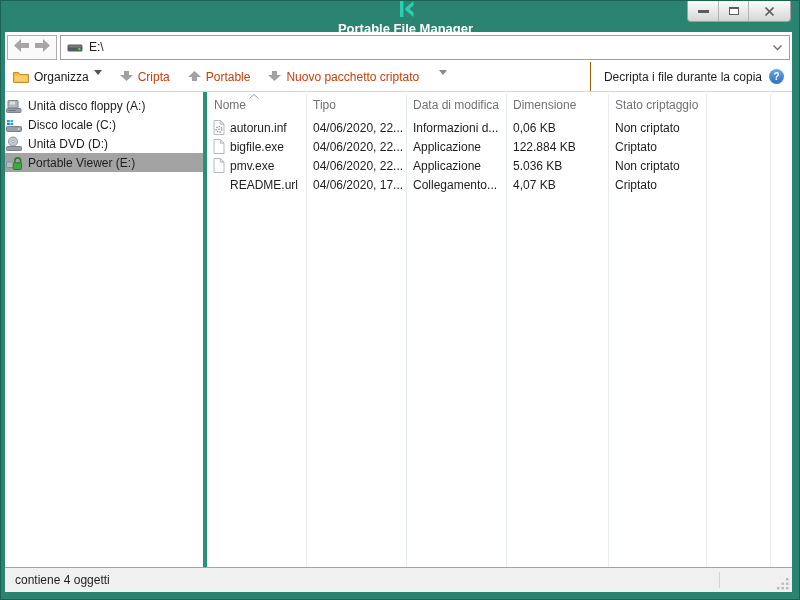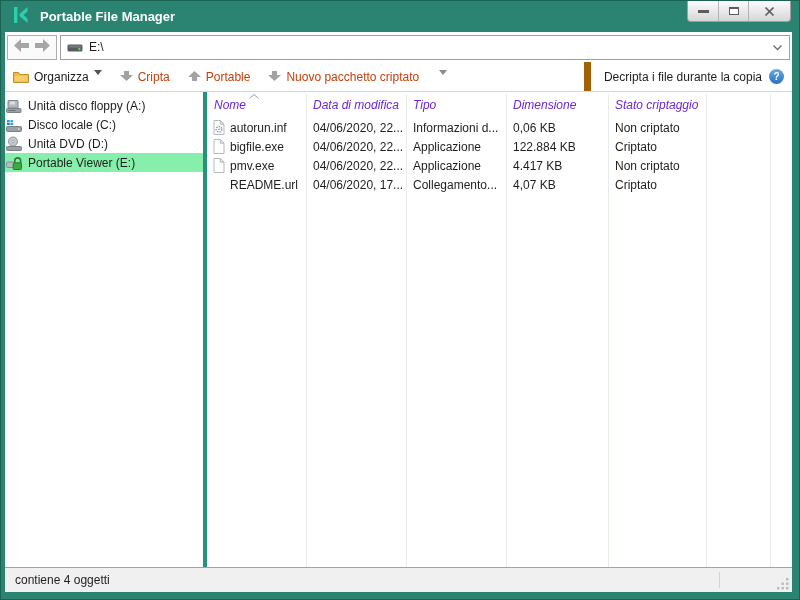--- a/index.html
+++ b/index.html
@@ -2,21 +2,21 @@
 <html><head>
 <meta charset="utf-8">
 <style>
   * { margin:0; padding:0; box-sizing:border-box; }
   html, body { width:800px; height:600px; }
   body { font-family:"Liberation Sans", sans-serif; font-size:12px; color:#1e1e1e; }
 
   .window { position:relative; width:800px; height:600px; background:#2B8471; box-shadow: inset 0 0 0 1px #1A6353; overflow:hidden; }
 
   
-  .titlebar { position:absolute; top:0; left:0; right:0; height:32px; display:flex; align-items:center; }
+  .titlebar { position:absolute; top:0; left:0; right:0; height:32px; display:flex; align-items:center;flex-direction:column; }
   .k-logo { margin-left:13px; flex:none; }
   .title { margin-left:11px; color:#ffffff; font-weight:bold; font-size:13px; }
   .win-controls { position:absolute; top:1px; right:9px; height:21px; display:flex; background:linear-gradient(#fcfcfc,#d6d6d6); border:1px solid #9f9f9f; border-top:none; border-radius:0 0 4px 4px; overflow:hidden; }
   .win-btn { width:30px; display:flex; align-items:center; justify-content:center; cursor:default; }
   .win-btn + .win-btn { border-left:1px solid #b4b4b4; }
   .win-btn.close { width:42px; }
   .ico-min { width:11px; height:3px; background:#5c5c5c; }
   .ico-max { width:10px; height:8px; border:1px solid #5c5c5c; border-top-width:2px; background:#fff; }
 
   
@@ -26,34 +26,34 @@
   .address-row { height:30px; flex:none; display:flex; align-items:center; padding:0 2px; gap:3px; background:#fff; }
   .nav-box { width:50px; height:25px; flex:none; border:1px solid #aeaeae; background:#fafafa; display:flex; align-items:center; justify-content:center; gap:6px; }
   .address-combo { flex:1; height:25px; border:1px solid #9f9f9f; background:#fff; display:flex; align-items:center; padding:0 6px; gap:6px; }
   .address-text { flex:1; color:#1e1e1e; }
 
   
   .toolbar { height:30px; flex:none; display:flex; align-items:center; border-bottom:1px solid #d7d7d7; padding:0 8px; background:#fff; }
   .tb-btn { display:flex; gap:5px; color:#1a1a1a; }
   .tb-btn.disabled { color:#c2410c; }
   .tb-gap { width:18px; flex:none; }
-  .tb-right { margin-left:auto; height:100%; display:flex; align-items:center; gap:7px; border-left:7px solid #a16207; padding-left:13px; }
+  .tb-right { margin-left:auto; height:100%; display:flex; align-items:center; gap:7px; border-left:1px solid #a16207; padding-left:13px; }
   .help-badge { width:15px; height:15px; border-radius:50%; background:linear-gradient(#6badе4,#2e6fc2); background:linear-gradient(#68abe3,#2e6fc2); color:#fff; font-weight:bold; font-size:10px; display:flex; align-items:center; justify-content:center; }
 
   
   .main { flex:1; display:flex; min-height:0; }
   .sidebar { width:198px; flex:none; padding-top:4px; background:#fff; }
   .side-item { height:19px; display:flex; align-items:center; gap:6px; white-space:nowrap; }
-  .side-item.selected { background:#86efac; }
+  .side-item.selected { background:#a3a3a3; }
   .side-item .si { width:17px; flex:none; display:flex; justify-content:center; }
   .split { width:4px; flex:none; background:#289179; }
 
   .filelist { flex:1; position:relative; background:#fff; overflow:hidden; }
   .colline { position:absolute; top:2px; bottom:0; width:1px; background:#e7ecf1; }
-  .header-row { position:relative; height:26px; display:flex; align-items:center; color:#6d28d9;font-style:italic; }
+  .header-row { position:relative; height:26px; display:flex; align-items:center; color:#737373; }
   .hcell { height:100%; display:flex; align-items:center; padding-left:7px; }
   .sort-chevron { position:absolute; left:42px; top:2px; }
   .frow { height:19px; display:flex; align-items:center; }
   .fcell { padding-left:7px; overflow:hidden; white-space:nowrap; }
   .name-cell { display:flex; align-items:center; padding-left:5px; gap:4px;text-align:right; }
   .icon-slot { width:14px; flex:none; display:flex; justify-content:center; }
   .w0 { width:99px; } .w1 { width:100px; } .w2 { width:100px; } .w3 { width:102px; } .w4 { width:98px; }
 
   
   .statusbar { height:25px; flex:none; background:#f0f0f0; border-top:1px solid #a3a3a3; display:flex; align-items:center; padding:0 10px; position:relative; }
@@ -216,22 +216,22 @@
         <div class="colline" style="left:299px"></div>
         <div class="colline" style="left:401px"></div>
         <div class="colline" style="left:499px"></div>
         <div class="colline" style="left:563px"></div>
 
         <div class="header-row">
           <svg class="sort-chevron" width="10" height="5" viewBox="0 0 10 5">
             <polyline points="0.5,4.5 5,0.5 9.5,4.5" fill="none" stroke="#9a9a9a" stroke-width="1"></polyline>
           </svg>
           <div class="hcell w0">Nome</div>
+          <div class="hcell w2">Tipo</div>
           <div class="hcell w1">Data di modifica</div>
-          <div class="hcell w2">Tipo</div>
           <div class="hcell w3">Dimensione</div>
           <div class="hcell w4">Stato criptaggio</div>
         </div>
 
         <div class="frow">
           <div class="fcell name-cell w0">
             <span class="icon-slot">
               <svg width="12" height="15" viewBox="0 0 12 15">
                 <path d="M1,0.5 h6.3 l3.7,3.7 V14.5 H1 z" fill="#ffffff" stroke="#b3bac0"></path>
                 <path d="M7.3,0.5 l3.7,3.7 H7.3 z" fill="#e9edf0" stroke="#b3bac0"></path>
@@ -268,21 +268,21 @@
             <span class="icon-slot">
               <svg width="12" height="15" viewBox="0 0 12 15">
                 <path d="M1,0.5 h6.3 l3.7,3.7 V14.5 H1 z" fill="#ffffff" stroke="#b3bac0"></path>
                 <path d="M7.3,0.5 l3.7,3.7 H7.3 z" fill="#e9edf0" stroke="#b3bac0"></path>
               </svg>
             </span>
             <span>pmv.exe</span>
           </div>
           <div class="fcell w1">04/06/2020, 22...</div>
           <div class="fcell w2">Applicazione</div>
-          <div class="fcell w3">4.417 KB</div>
+          <div class="fcell w3">5.036 KB</div>
           <div class="fcell w4">Non criptato</div>
         </div>
 
         <div class="frow">
           <div class="fcell name-cell w0">
             <span class="icon-slot"></span>
             <span>README.url</span>
           </div>
           <div class="fcell w1">04/06/2020, 17...</div>
           <div class="fcell w2">Collegamento...</div>

